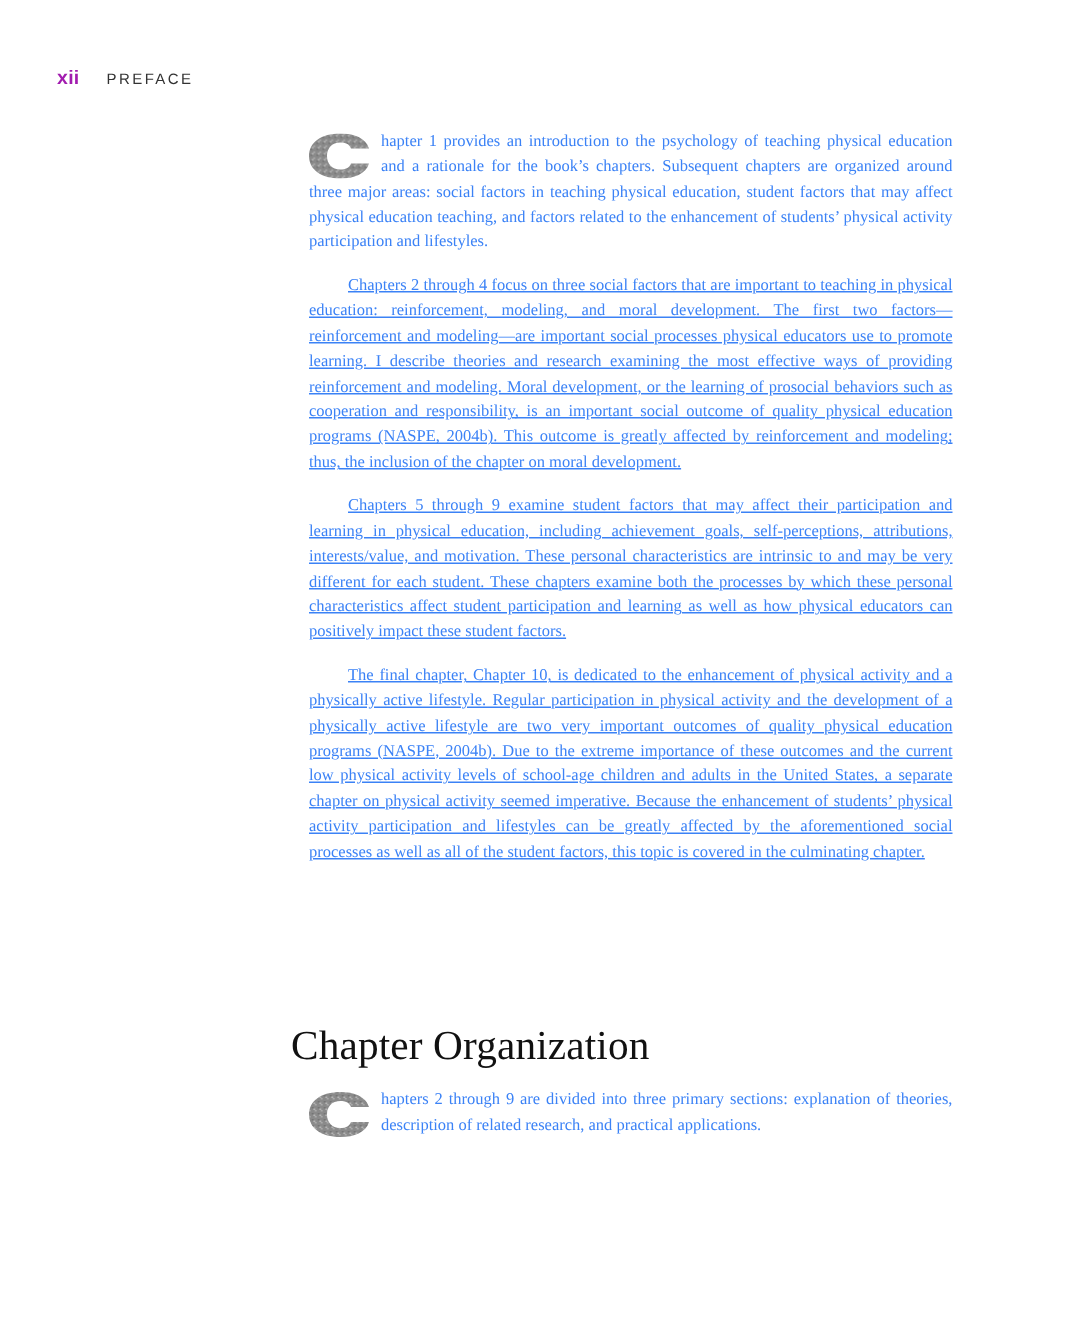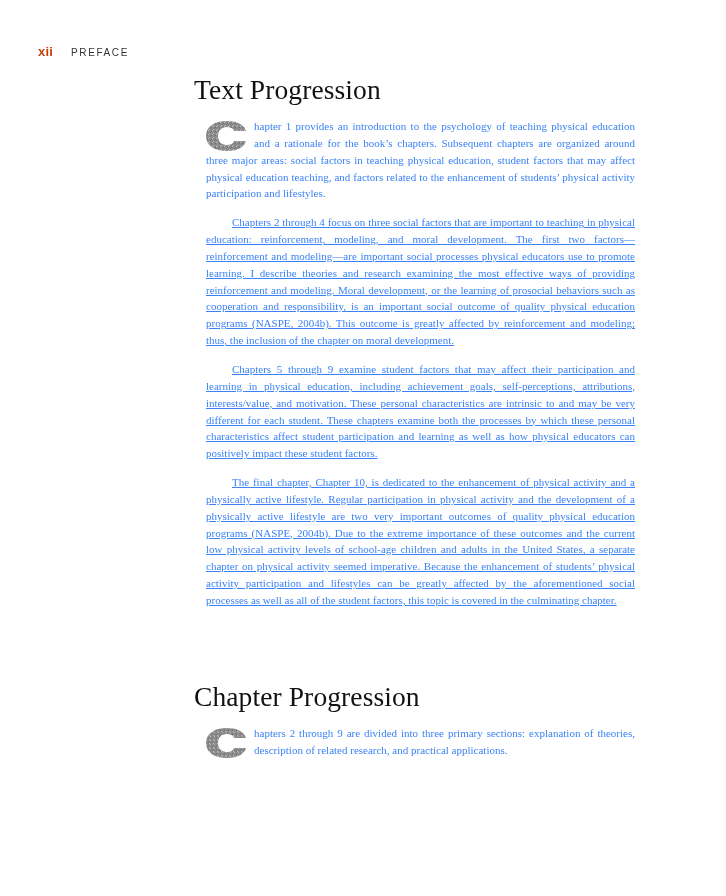--- a/index.html
+++ b/index.html
@@ -1,18 +1,18 @@
 <!DOCTYPE html>
 <html><head>
 <meta charset="utf-8">
 <style>
   html, body { margin: 0; padding: 0; background: #ffffff; }
   body { width: 726px; height: 896px; position: relative; overflow: hidden; color: #1a1a1a; }
   .running-head { position: absolute; left: 38px; top: 44px; height: 18px; display: flex; align-items: baseline; }
-  .folio { font-family: "Liberation Sans", sans-serif; font-weight: bold; font-size: 13px; color: #c2410c; letter-spacing: 0.2px; }
+  .folio { font-family: "Liberation Sans", sans-serif; font-weight: bold; font-size: 13px; color: #a21caf; letter-spacing: 0.2px; }
   .running-title { font-family: "Liberation Sans", sans-serif; font-size: 10px; letter-spacing: 1.6px; color: #333; margin-left: 18px; }
 
   .column { position: absolute; left: 194px; width: 453px; font-family: "Liberation Serif", serif; }
   .section-1 { top: 74px; }
   .section-2 { top: 681px; }
 
   h2.section-heading { margin: 0; font-family: "Liberation Serif", serif; font-weight: normal; font-size: 27.5px; line-height: 32px; color: #111; letter-spacing: 0.1px; }
   .section-1 h2.section-heading { margin-bottom: 2px; }
   .section-2 h2.section-heading { margin-bottom: 4px; }
 
@@ -24,21 +24,20 @@
 </style>
 </head>
 <body>
 
 <div class="running-head">
   <span class="folio">xii</span>
   <span class="running-title">PREFACE</span>
 </div>
 
 <section class="column section-1">
-  <h2 class="section-heading">Text Progression</h2>
   <p class="body">
     <span class="dropcap">
       <svg width="42" height="30" viewBox="0 0 42 30" aria-hidden="true">
         <defs>
           <pattern id="grain1" width="4" height="4" patternUnits="userSpaceOnUse">
             <rect width="4" height="4" fill="#8a8a8a"></rect>
             <rect x="0" y="0" width="1" height="1" fill="#b5b5b5"></rect>
             <rect x="2" y="2" width="1" height="1" fill="#6e6e6e"></rect>
             <rect x="3" y="1" width="1" height="1" fill="#c2c2c2"></rect>
           </pattern>
@@ -46,21 +45,21 @@
         <path d="M41 10 C39 3 31 0 22 0 C9 0 1 6 1 15 C1 24 9 30 22 30 C31 30 39 27 41 20 L29 20 C28 23 25 24 22 24 C16 24 13 20 13 15 C13 10 16 6 22 6 C25 6 28 7 29 10 Z" fill="url(#grain1)"></path>
       </svg>
     </span><span>hapter 1 provides an introduction to the psychology of teaching physical education and a rationale for the book’s chapters. Subsequent chapters are organized around three major areas: social factors in teaching physical education, student factors that may affect physical education teaching, and factors related to the enhancement of students’ physical activity participation and lifestyles.</span>
   </p>
   <p class="body indent">Chapters 2 through 4 focus on three social factors that are important to teaching in physical education: reinforcement, modeling, and moral development. The first two factors—reinforcement and modeling—are important social processes physical educators use to promote learning. I describe theories and research examining the most effective ways of providing reinforcement and modeling. Moral development, or the learning of prosocial behaviors such as cooperation and responsibility, is an important social outcome of quality physical education programs (NASPE, 2004b). This outcome is greatly affected by reinforcement and modeling; thus, the inclusion of the chapter on moral development.</p>
   <p class="body indent">Chapters 5 through 9 examine student factors that may affect their participation and learning in physical education, including achievement goals, self-perceptions, attributions, interests/value, and motivation. These personal characteristics are intrinsic to and may be very different for each student. These chapters examine both the processes by which these personal characteristics affect student participation and learning as well as how physical educators can positively impact these student factors.</p>
   <p class="body indent">The final chapter, Chapter 10, is dedicated to the enhancement of physical activity and a physically active lifestyle. Regular participation in physical activity and the development of a physically active lifestyle are two very important outcomes of quality physical education programs (NASPE, 2004b). Due to the extreme importance of these outcomes and the current low physical activity levels of school-age children and adults in the United States, a separate chapter on physical activity seemed imperative. Because the enhancement of students’ physical activity participation and lifestyles can be greatly affected by the aforementioned social processes as well as all of the student factors, this topic is covered in the culminating chapter.</p>
 </section>
 
 <section class="column section-2">
-  <h2 class="section-heading">Chapter Progression</h2>
+  <h2 class="section-heading">Chapter Organization</h2>
   <p class="body">
     <span class="dropcap">
       <svg width="42" height="30" viewBox="0 0 42 30" aria-hidden="true">
         <defs>
           <pattern id="grain2" width="4" height="4" patternUnits="userSpaceOnUse">
             <rect width="4" height="4" fill="#8a8a8a"></rect>
             <rect x="1" y="0" width="1" height="1" fill="#b5b5b5"></rect>
             <rect x="3" y="2" width="1" height="1" fill="#6e6e6e"></rect>
             <rect x="0" y="3" width="1" height="1" fill="#c2c2c2"></rect>
           </pattern>

